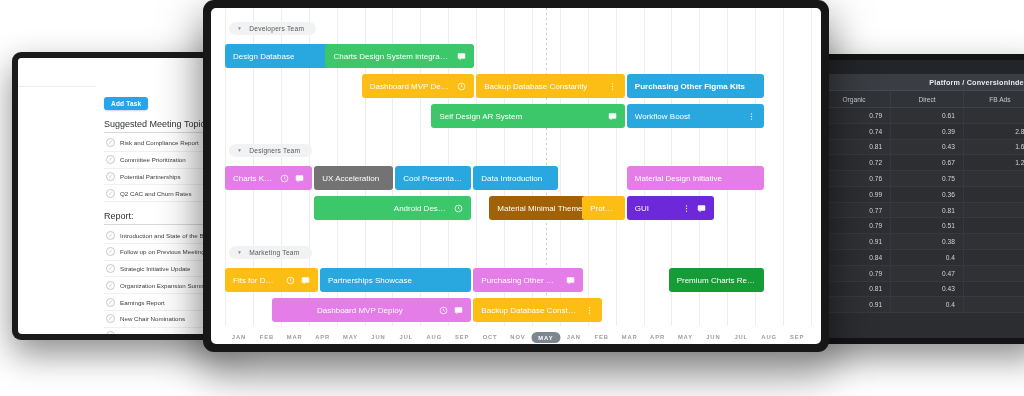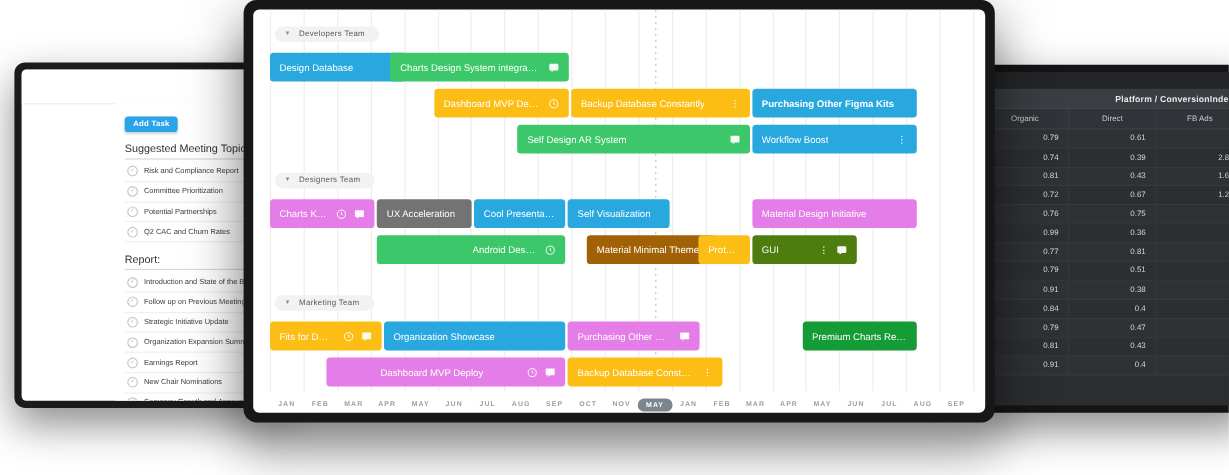--- a/index.html
+++ b/index.html
@@ -370,21 +370,21 @@
               </span>
             </span>
           </div>
           <div class="bar" style="left: 103.295px; width: 78.9238px; top: 158px; background: #737373;">
             <span class="lbl">UX Acceleration</span>
           </div>
           <div class="bar" style="left: 184.219px; width: 76.1333px; top: 158px; background: rgb(41, 168, 224);">
             <span class="lbl">Cool Presentation</span>
           </div>
           <div class="bar" style="left: 262.352px; width: 84.5048px; top: 158px; background: rgb(41, 168, 224);">
-            <span class="lbl">Self Visualization</span>
+            <span class="lbl">Data Introduction</span>
           </div>
           <div class="bar" style="left: 415.829px; width: 137.524px; top: 158px; background: rgb(228, 125, 232);">
             <span class="lbl">Material Design Initiative</span>
           </div>
           <div class="bar" style="left: 103.295px; width: 157.057px; top: 188px; background: rgb(60, 199, 106);">
             <div class="progress" style="width: 64%; background: rgb(22, 156, 54);"></div>
             <span class="lbl">Android Design Kit</span>
             <span class="icons">
               <span class="ic">
                 <svg width="9" height="9" viewBox="0 0 24 24" fill="none" stroke="#fff" stroke-width="2.2">
@@ -393,21 +393,21 @@
                 </svg>
               </span>
             </span>
           </div>
           <div class="bar" style="left: 262.352px; width: 106.829px; top: 188px; background: #a16207; margin-left: 16px;">
             <span class="lbl">Material Minimal Theme</span>
           </div>
           <div class="bar" style="left: 371.181px; width: 42.6476px; top: 188px; background: rgb(252, 190, 20);">
             <span class="lbl">Prototyping</span>
           </div>
-          <div class="bar" style="left: 415.829px; width: 87.2952px; top: 188px; background: #4d7c0f;">
+          <div class="bar" style="left: 415.829px; width: 87.2952px; top: 188px; background: #6d28d9;">
             <span class="lbl">GUI</span>
             <span class="icons">
               <span class="ic">
                 <svg width="9" height="9" viewBox="0 0 24 24" fill="#fff">
                   <circle cx="12" cy="5" r="1.7"></circle>
                   <circle cx="12" cy="12" r="1.7"></circle>
                   <circle cx="12" cy="19" r="1.7"></circle>
                 </svg>
               </span>
               <span class="ic">
@@ -429,21 +429,21 @@
               </span>
               <span class="ic">
                 <svg width="9" height="9" viewBox="0 0 24 24" fill="#fff">
                   <rect x="2" y="3" width="20" height="15" rx="2"></rect>
                   <path d="M7 18l0 4 5-4z"></path>
                 </svg>
               </span>
             </span>
           </div>
           <div class="bar" style="left: 108.876px; width: 151.476px; top: 260px; background: rgb(41, 168, 224);">
-            <span class="lbl">Organization Showcase</span>
+            <span class="lbl">Partnerships Showcase</span>
           </div>
           <div class="bar" style="left: 262.352px; width: 109.619px; top: 260px; background: rgb(228, 125, 232);">
             <span class="lbl">Purchasing Other Figma Kits</span>
             <span class="icons">
               <span class="ic">
                 <svg width="9" height="9" viewBox="0 0 24 24" fill="#fff">
                   <rect x="2" y="3" width="20" height="15" rx="2"></rect>
                   <path d="M7 18l0 4 5-4z"></path>
                 </svg>
               </span>

